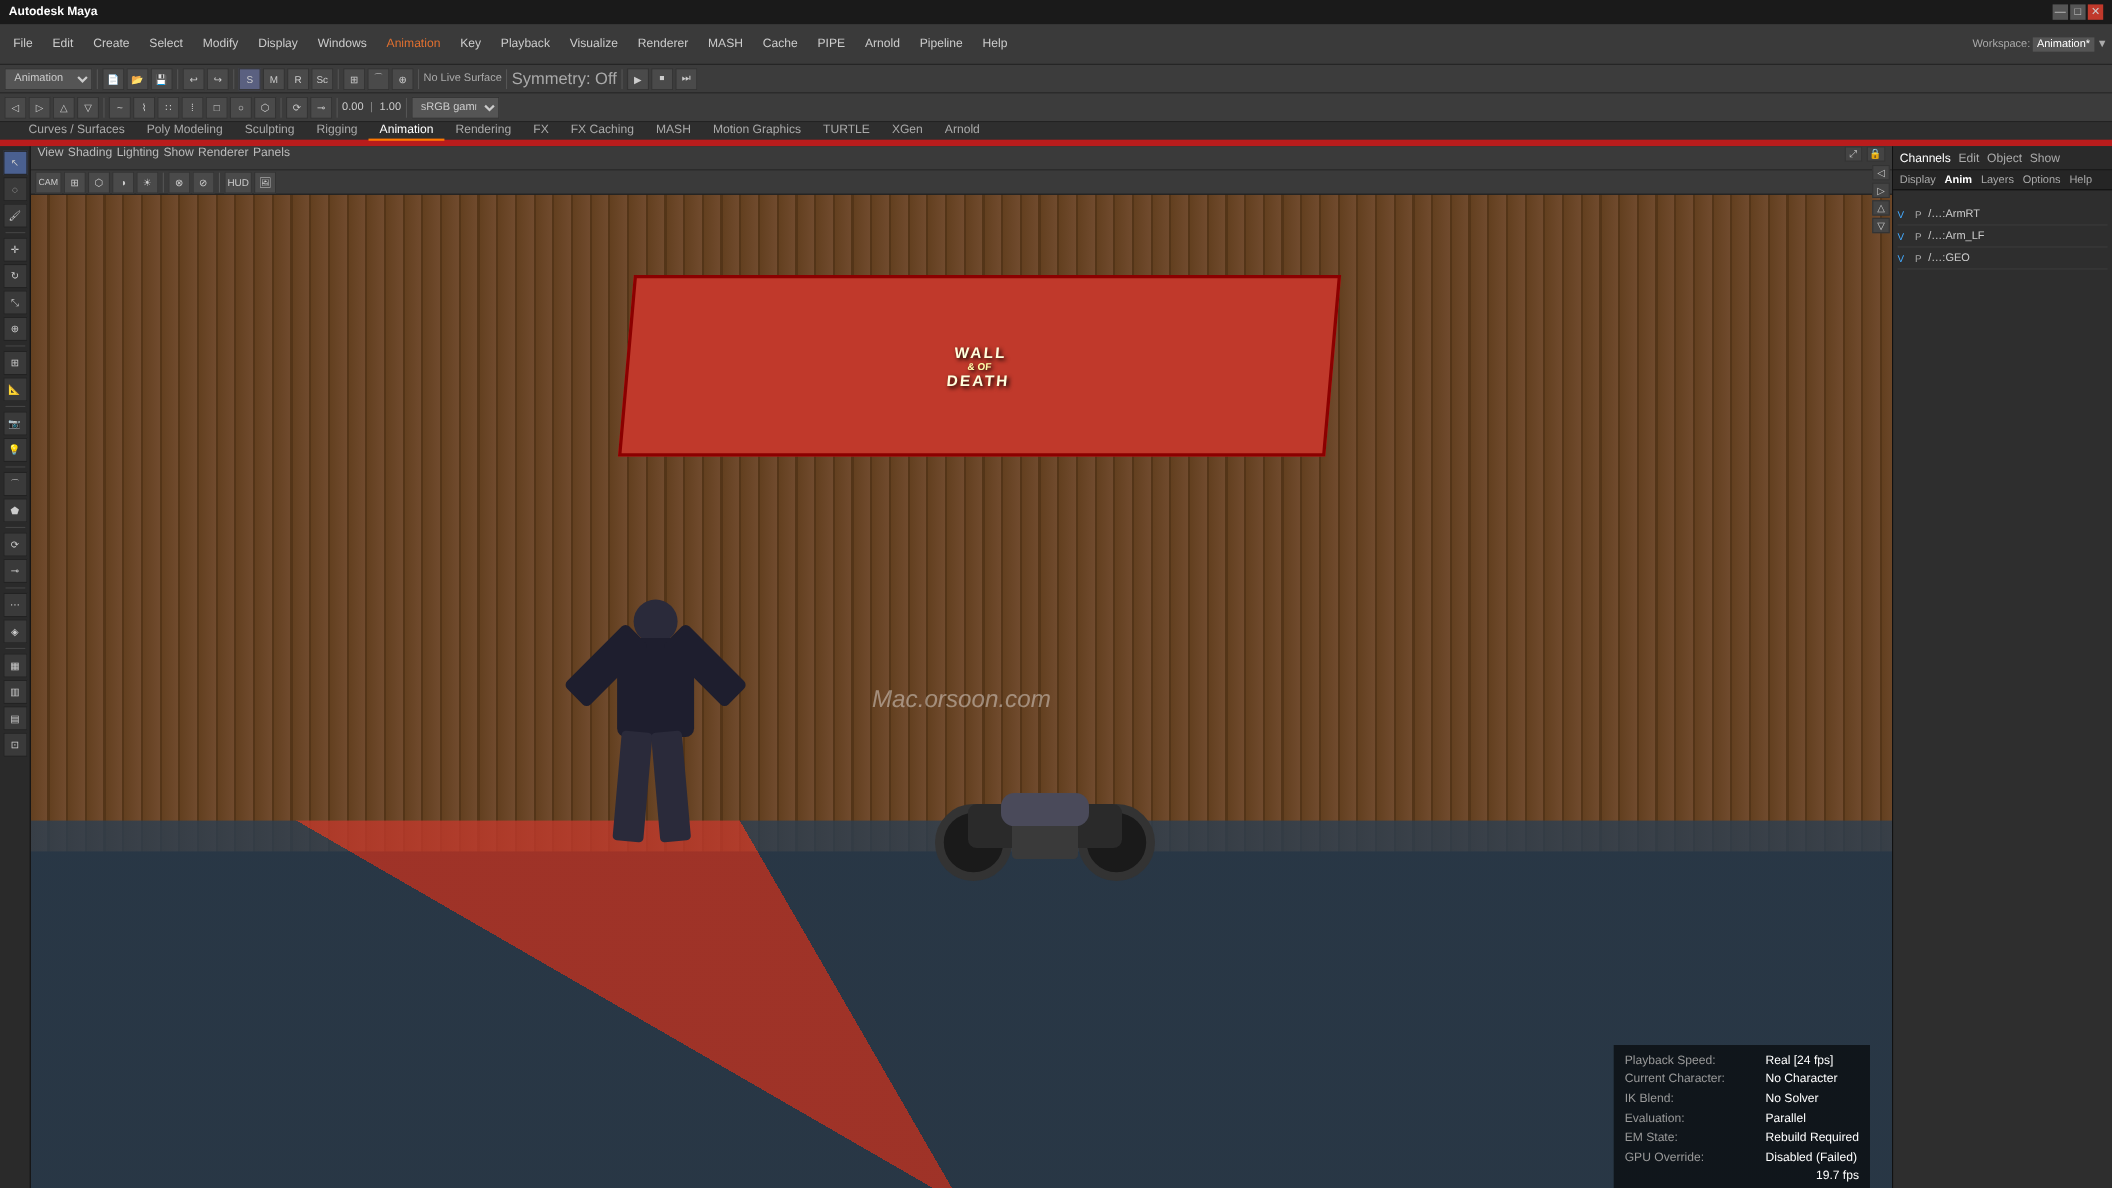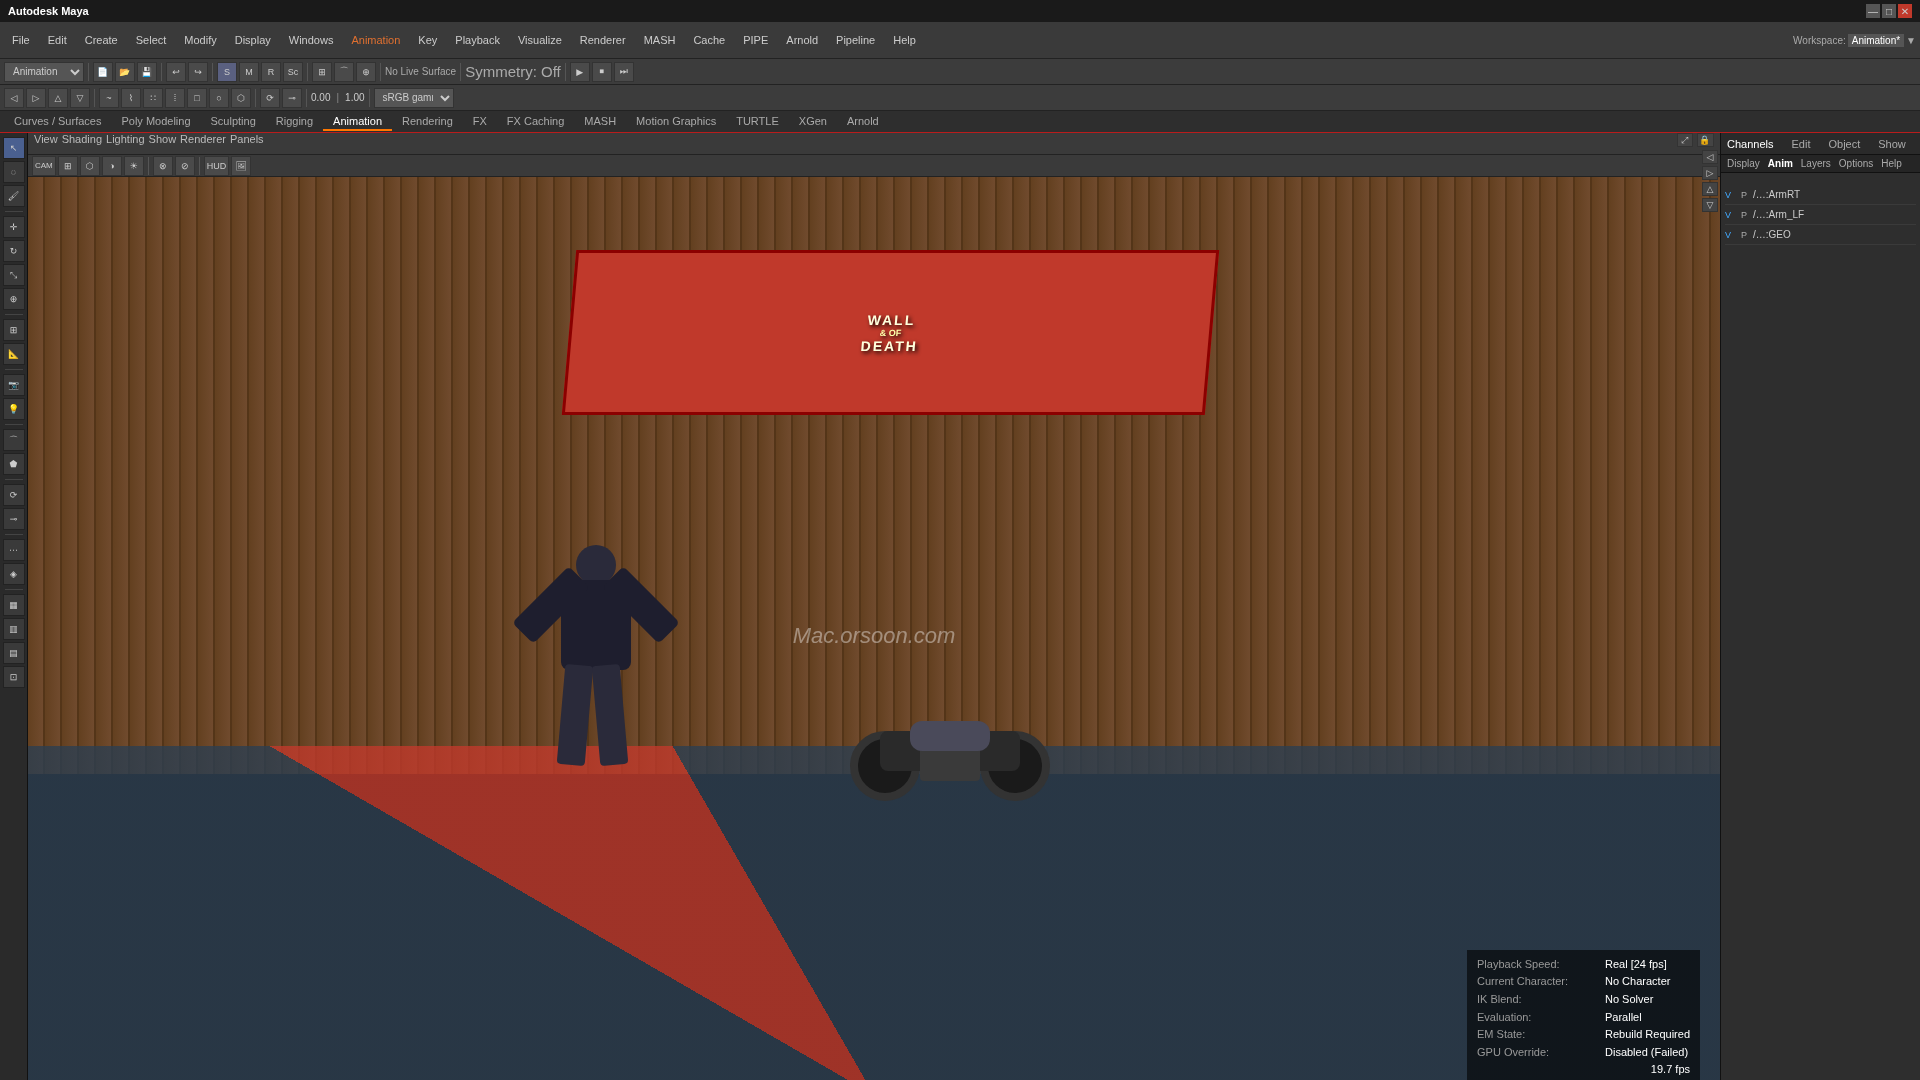--- a/index.html
+++ b/index.html
@@ -81,22 +81,22 @@
       padding: 0 4px;
       cursor: pointer;
     }
 
     
     #module-tabs {
       height: 22px;
       background: #2e2e2e;
       display: flex;
       align-items: center;
-      padding: 0 4px;
-      border-bottom: 1px solid #b91c1c;
+      padding: 0 16px;
+      border-bottom: 6px solid #b91c1c;
     }
     .mod-tab {
       padding: 2px 10px;
       font-size: 11px;
       color: #aaa;
       cursor: pointer;
       border-bottom: 2px solid transparent;
     }
     .mod-tab.active { color: #fff; border-bottom: 2px solid #ff7700; }
 
@@ -228,21 +228,21 @@
       border-left: 1px solid #111;
       display: flex;
       flex-direction: column;
     }
     #right-panel-tabs {
       height: 22px;
       background: #2a2a2a;
       display: flex;
       align-items: center;
       padding: 0 6px;
-      gap: 18px;
+      gap: 7px;
       border-bottom: 1px solid #111;
     }
     .rp-tab { font-size: 11px; color: #aaa; cursor: pointer; }
     .rp-tab.active { color: #fff; }
     #right-panel-body { flex: 1; padding: 4px; overflow: hidden; }
 
     .channel-row {
       display: flex;
       align-items: center;
       height: 20px;

